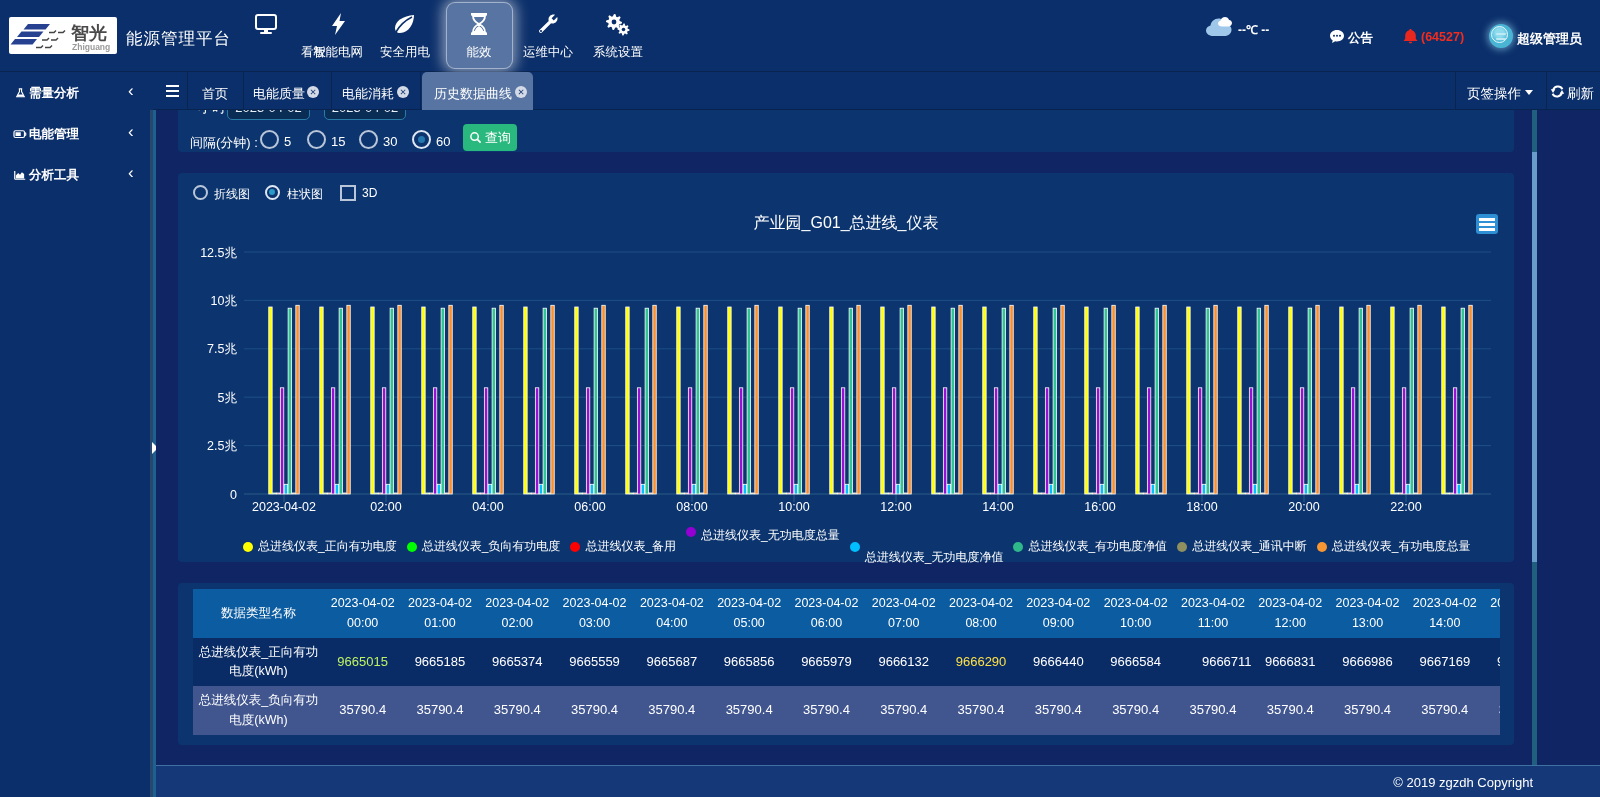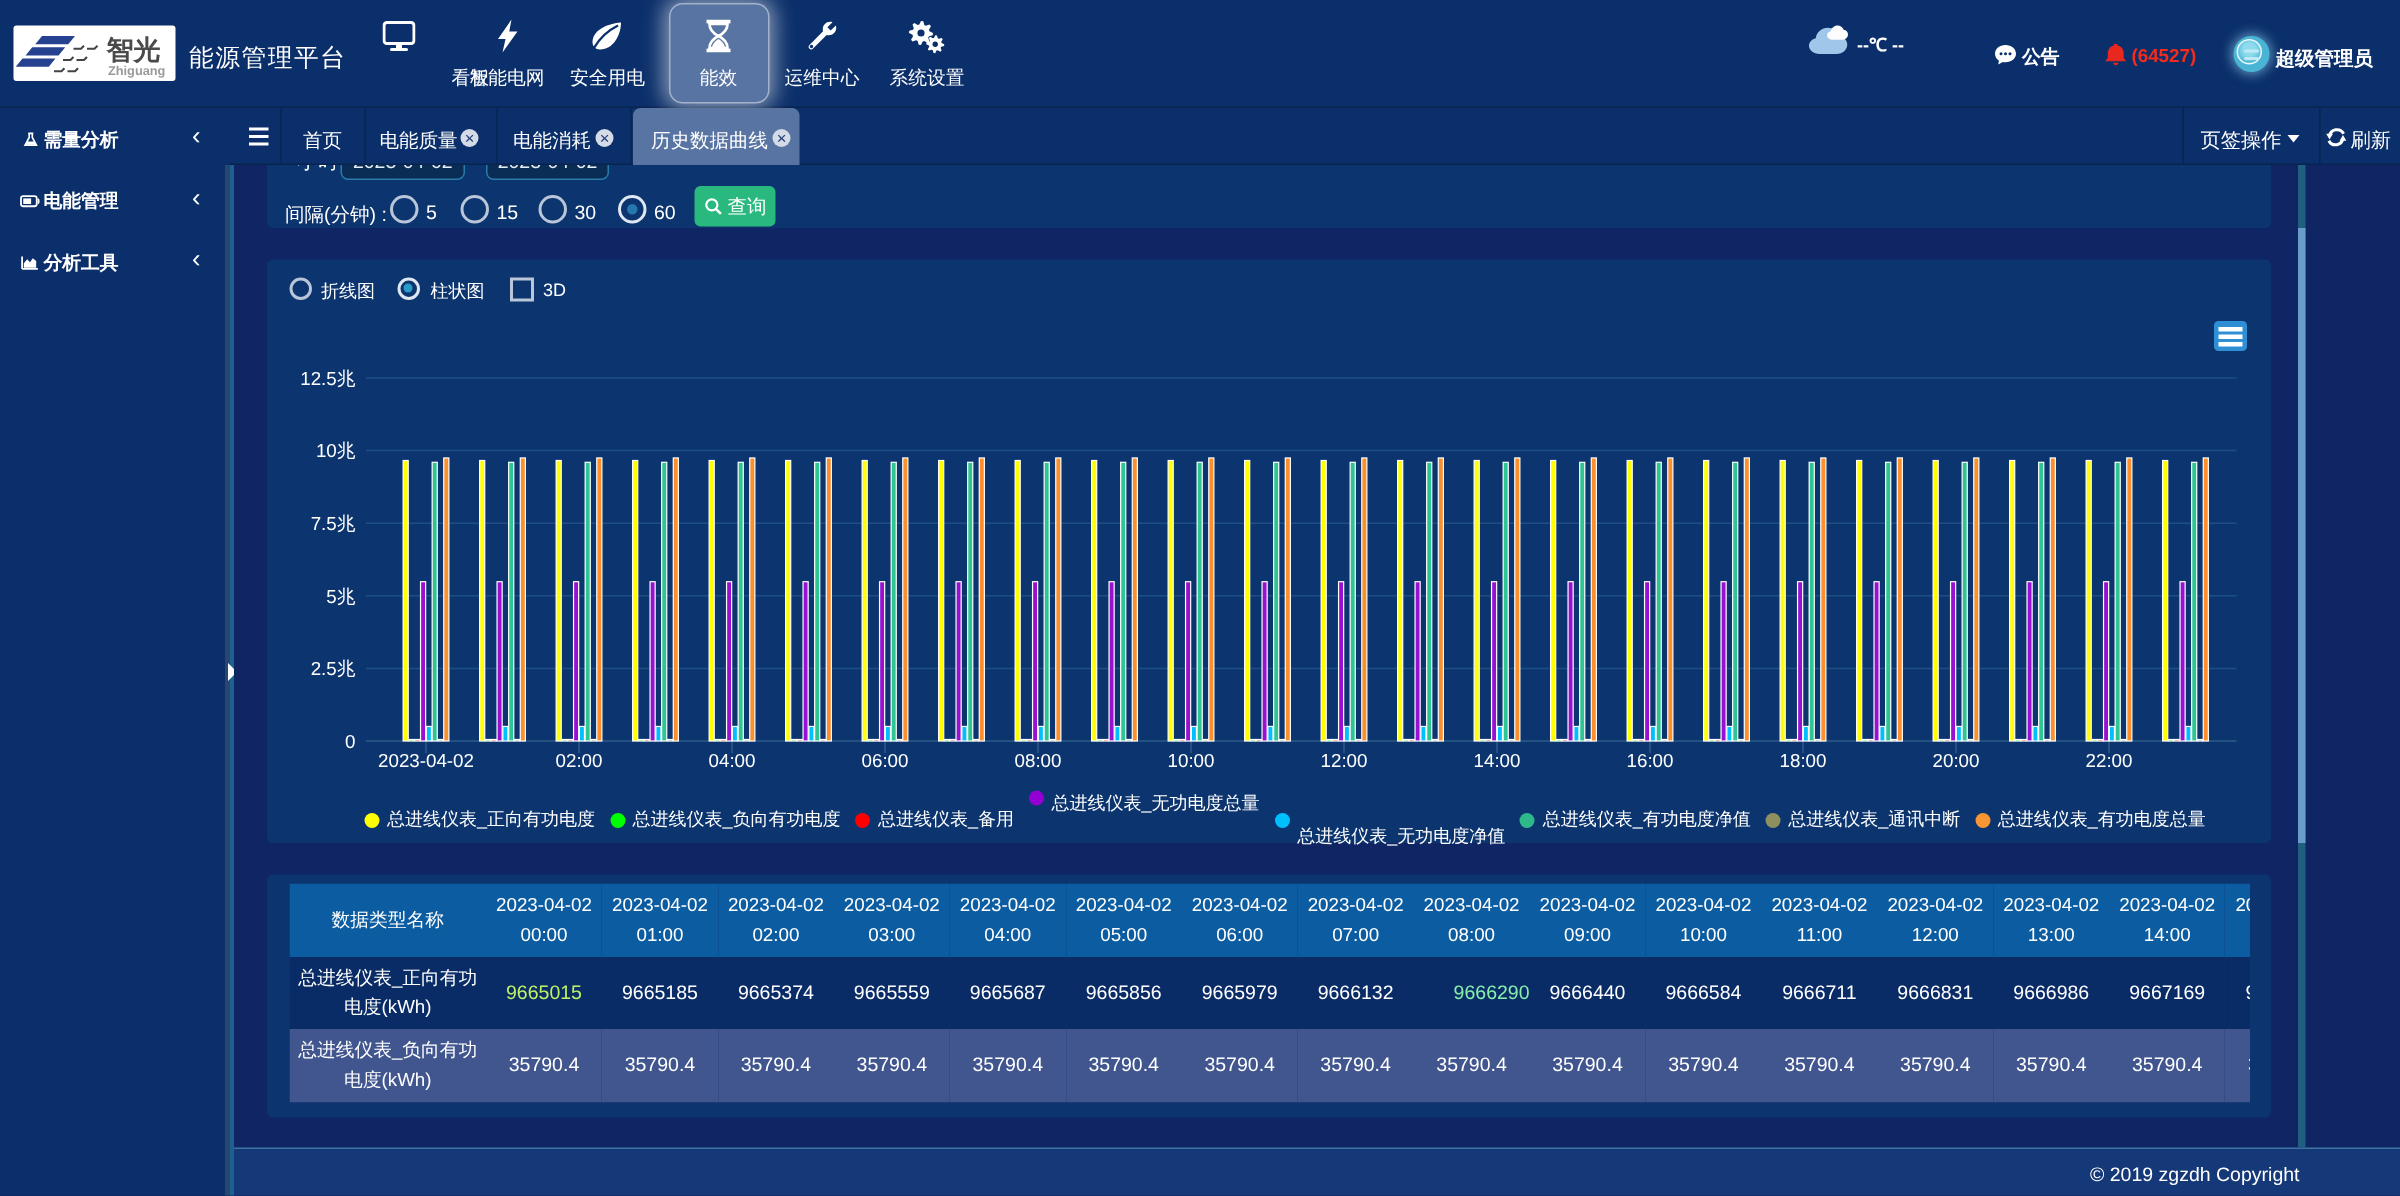--- a/index.html
+++ b/index.html
@@ -149,20 +149,21 @@
           <line x1="9" y1="9" x2="12.5" y2="12.5" stroke="#fff" stroke-width="1.8"></line>
         </svg></span>查询</div>
     <div class="abs" style="left:22px;top:63px;width:1336px;height:389px;background:#0c356f;border-radius:4px;">
       <div class="abs" style="left:15px;top:12px;width:15px;height:15px;border-radius:50%;border:2px solid #b9c5d8;background:transparent;"></div>
       <div class="abs" style="left:36px;top:13px;font-size:12px;">折线图</div>
       <div class="abs" style="left:87px;top:12px;width:15px;height:15px;border-radius:50%;border:2px solid #dfe7f2;background:transparent;"></div>
       <div class="abs" style="left:91px;top:16px;width:6px;height:6px;border-radius:50%;background:#2a9ac9;"></div>
       <div class="abs" style="left:109px;top:13px;font-size:12px;">柱状图</div>
       <div class="abs" style="left:162px;top:12px;width:16px;height:16px;border:2px solid #b9c5d8;background:transparent;"></div>
       <div class="abs" style="left:184px;top:13px;font-size:12px;">3D</div>
+      <div class="abs" style="left:468px;top:40px;width:400px;text-align:center;font-size:16px;">产业园_G01_总进线_仪表</div>
       <div class="abs" style="left:1298px;top:41px;width:22px;height:20px;background:#2e8fd5;border-radius:3px;"></div>
       <div class="abs" style="left:1301px;top:45px;width:16px;height:2.6px;background:#fff;"></div>
       <div class="abs" style="left:1301px;top:50px;width:16px;height:2.6px;background:#fff;"></div>
       <div class="abs" style="left:1301px;top:55px;width:16px;height:2.6px;background:#fff;"></div>
       <svg class="abs" style="left:0;top:67px;" width="1336" height="285" viewBox="0 0 1336 285">
         <line x1="66" y1="12" x2="1313" y2="12" stroke="#1d4f85" stroke-width="1"></line>
         <text x="59" y="16.5" font-size="12.5" fill="#fff" text-anchor="end" font-family="Liberation Sans,sans-serif">12.5兆</text>
         <line x1="66" y1="60.4" x2="1313" y2="60.4" stroke="#1d4f85" stroke-width="1"></line>
         <text x="59" y="64.9" font-size="12.5" fill="#fff" text-anchor="end" font-family="Liberation Sans,sans-serif">10兆</text>
         <line x1="66" y1="108.8" x2="1313" y2="108.8" stroke="#1d4f85" stroke-width="1"></line>
@@ -451,24 +452,24 @@
             <tr style="background:#0a2c66;height:48px;">
               <td style="text-align:center;font-size:12.5px;color:#fff;line-height:1.55;">总进线仪表_正向有功<br>电度(kWh)</td>
               <td style="text-align:center;font-size:13px;color:#bef264;line-height:1.55;">9665015</td>
               <td style="text-align:center;font-size:13px;color:#fff;line-height:1.55;">9665185</td>
               <td style="text-align:center;font-size:13px;color:#fff;line-height:1.55;">9665374</td>
               <td style="text-align:center;font-size:13px;color:#fff;line-height:1.55;">9665559</td>
               <td style="text-align:center;font-size:13px;color:#fff;line-height:1.55;">9665687</td>
               <td style="text-align:center;font-size:13px;color:#fff;line-height:1.55;">9665856</td>
               <td style="text-align:center;font-size:13px;color:#fff;line-height:1.55;">9665979</td>
               <td style="text-align:center;font-size:13px;color:#fff;line-height:1.55;">9666132</td>
-              <td style="text-align:right;font-size:13px;color:#86efac;line-height:1.55;">9666290</td>
+              <td style="text-align:center;font-size:13px;color:#fde047;line-height:1.55;">9666290</td>
               <td style="text-align:center;font-size:13px;color:#fff;line-height:1.55;">9666440</td>
               <td style="text-align:center;font-size:13px;color:#fff;line-height:1.55;">9666584</td>
-              <td style="text-align:center;font-size:13px;color:#fff;line-height:1.55;">9666711</td>
+              <td style="text-align:right;font-size:13px;color:#fff;line-height:1.55;">9666711</td>
               <td style="text-align:center;font-size:13px;color:#fff;line-height:1.55;">9666831</td>
               <td style="text-align:center;font-size:13px;color:#fff;line-height:1.55;">9666986</td>
               <td style="text-align:center;font-size:13px;color:#fff;line-height:1.55;">9667169</td>
               <td style="text-align:center;font-size:13px;color:#fff;line-height:1.55;">9667342</td>
             </tr>
             <tr style="background:#41568f;height:49px;margin-left:27px;">
               <td style="text-align:center;font-size:12.5px;color:#fff;line-height:1.55;">总进线仪表_负向有功<br>电度(kWh)</td>
               <td style="text-align:center;font-size:13px;color:#fff;line-height:1.55;">35790.4</td>
               <td style="text-align:center;font-size:13px;color:#fff;line-height:1.55;">35790.4</td>
               <td style="text-align:center;font-size:13px;color:#fff;line-height:1.55;">35790.4</td>

